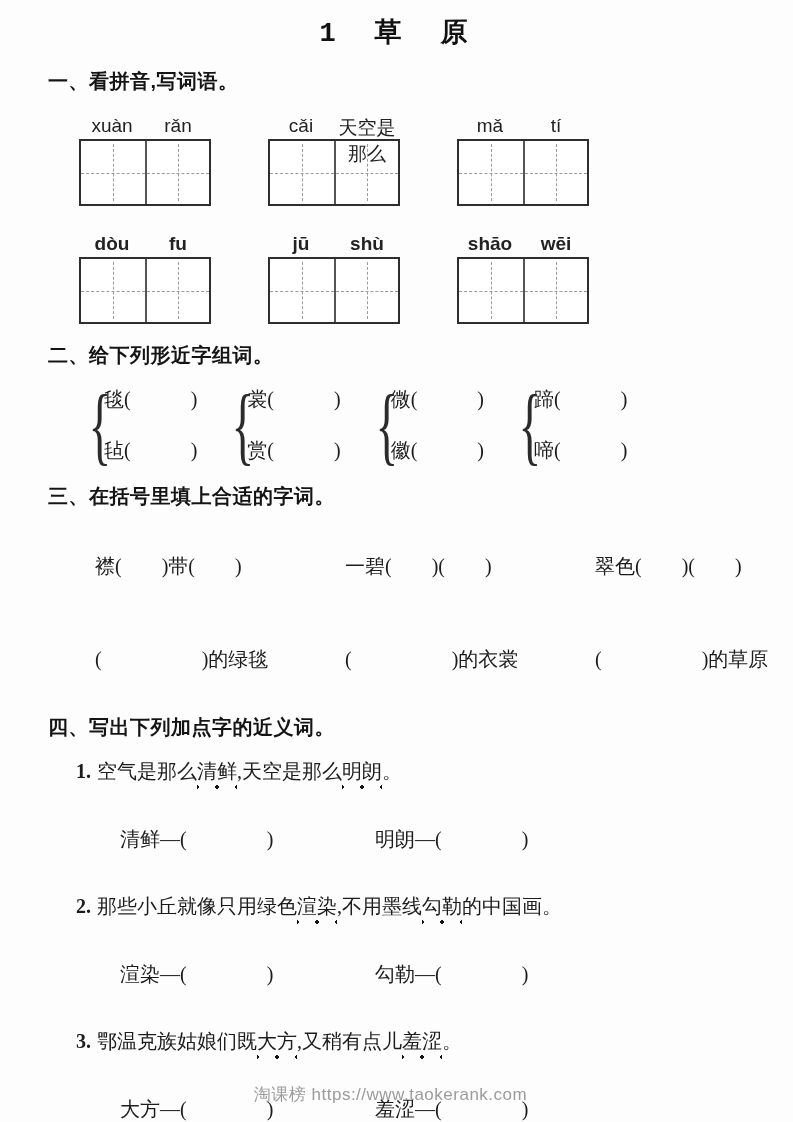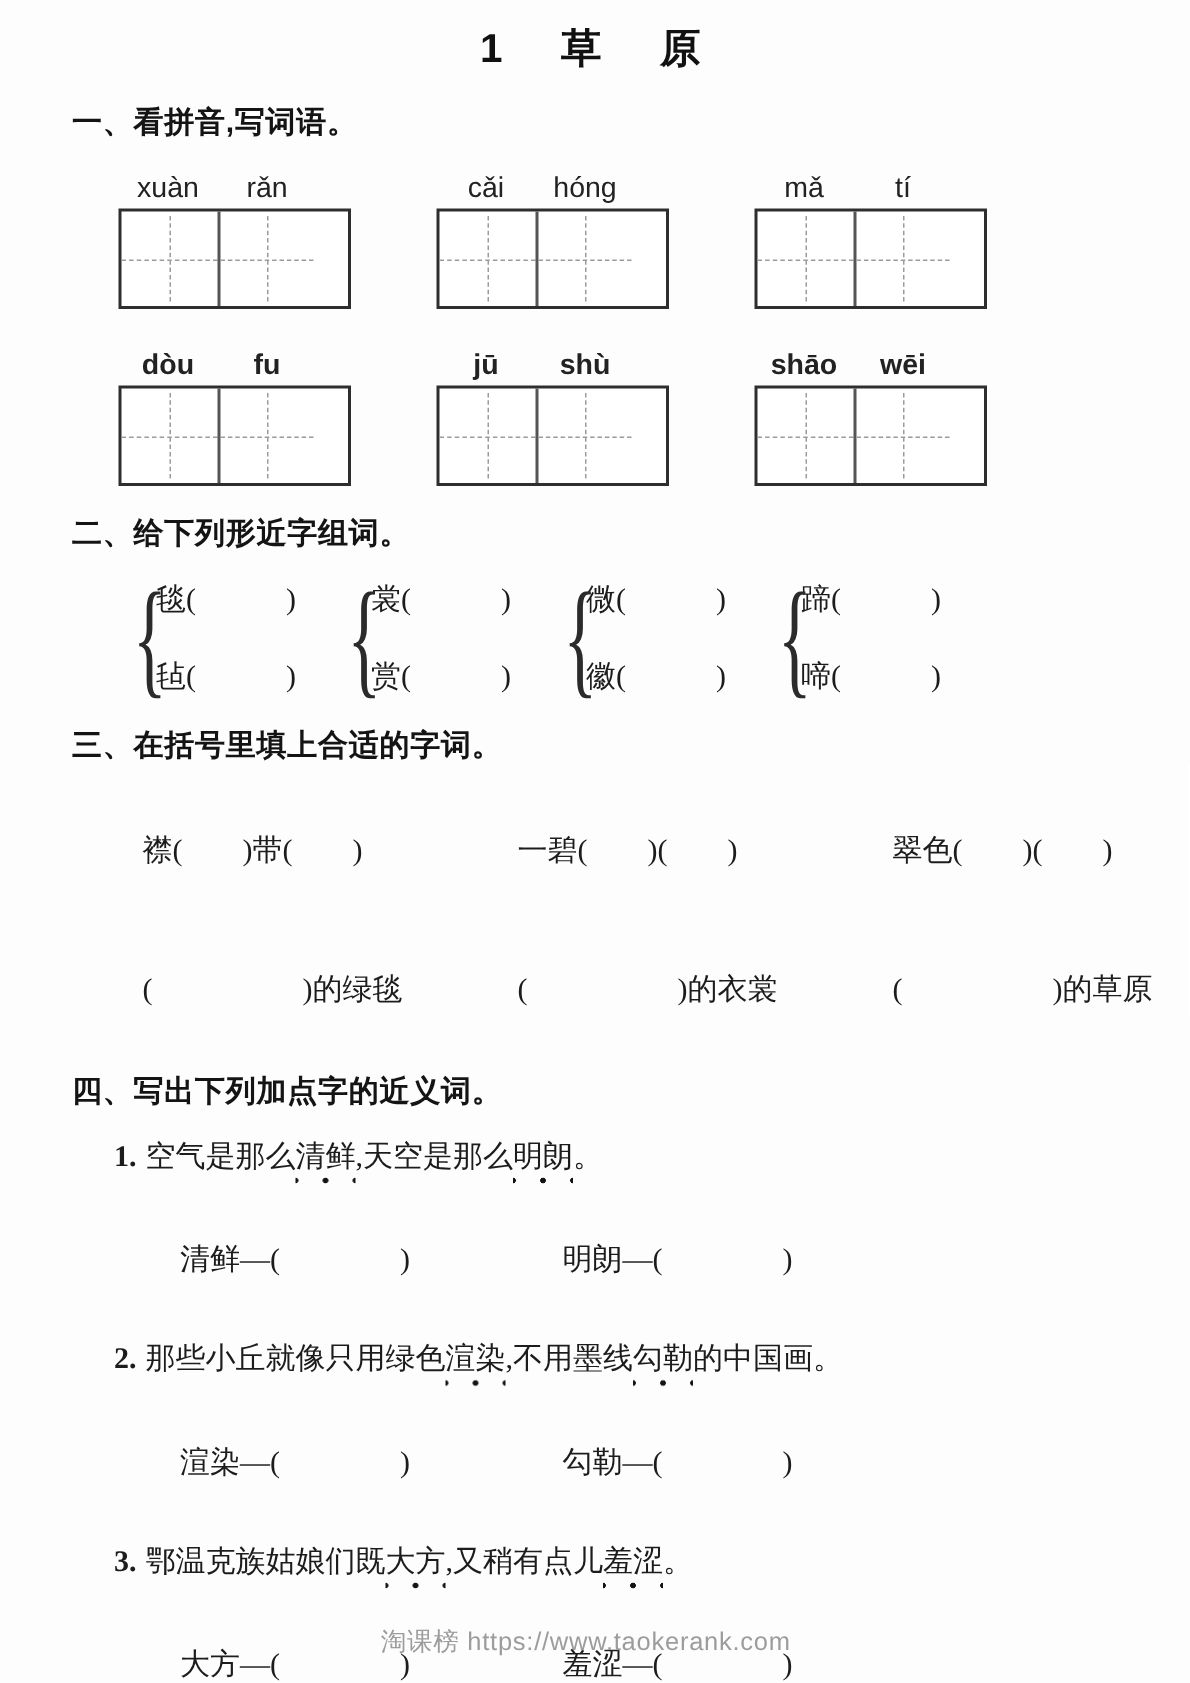--- a/index.html
+++ b/index.html
@@ -11,40 +11,40 @@
     background:#fdfdfd;
     color:#1c1c1c;
     font-family:"Liberation Serif", serif;
     font-size:20px;
     overflow:hidden;
   }
   
   .title {
     padding-top:14px;
     text-align:center;
-    font-family:Liberation Sans, sans-serif;
+    font-family:Liberation Mono, monospace;
     font-size:27px;
     font-weight:bold;
     letter-spacing:6px;
     color:#111;
   }
   
   .sec-heading {
     margin:18px 0 0 48px;
     font-family:"Liberation Sans", sans-serif;
     font-size:20px;
     font-weight:bold;
     color:#141414;
     letter-spacing:0.5px;
   }
   
   .pin-row { display:flex; margin-left:79px; gap:57px; }
   .pin-row.first { margin-top:20px; }
   .pin-row.second { margin-top:27px;font-weight:bold; }
-  .pin-group { width:155px; }
+  .pin-group { width:132px; }
   .pin-labels { display:flex; height:24px; }
   .pin-labels span {
     width:66px; text-align:center;
     font-family:"Liberation Sans", sans-serif;
     font-size:19px; color:#222;
   }
   .grid-box {
     display:flex;
     border:2px solid #2e2e2e;
     background:#fff;
@@ -118,21 +118,21 @@
         <span>rǎn</span>
       </div>
       <div class="grid-box">
         <div class="grid-cell"></div>
         <div class="grid-cell"></div>
       </div>
     </div>
     <div class="pin-group">
       <div class="pin-labels">
         <span>cǎi</span>
-        <span>hóng</span>
+        <span>天空是那么</span>
       </div>
       <div class="grid-box">
         <div class="grid-cell"></div>
         <div class="grid-cell"></div>
       </div>
     </div>
     <div class="pin-group">
       <div class="pin-labels">
         <span>mǎ</span>
         <span>tí</span>

